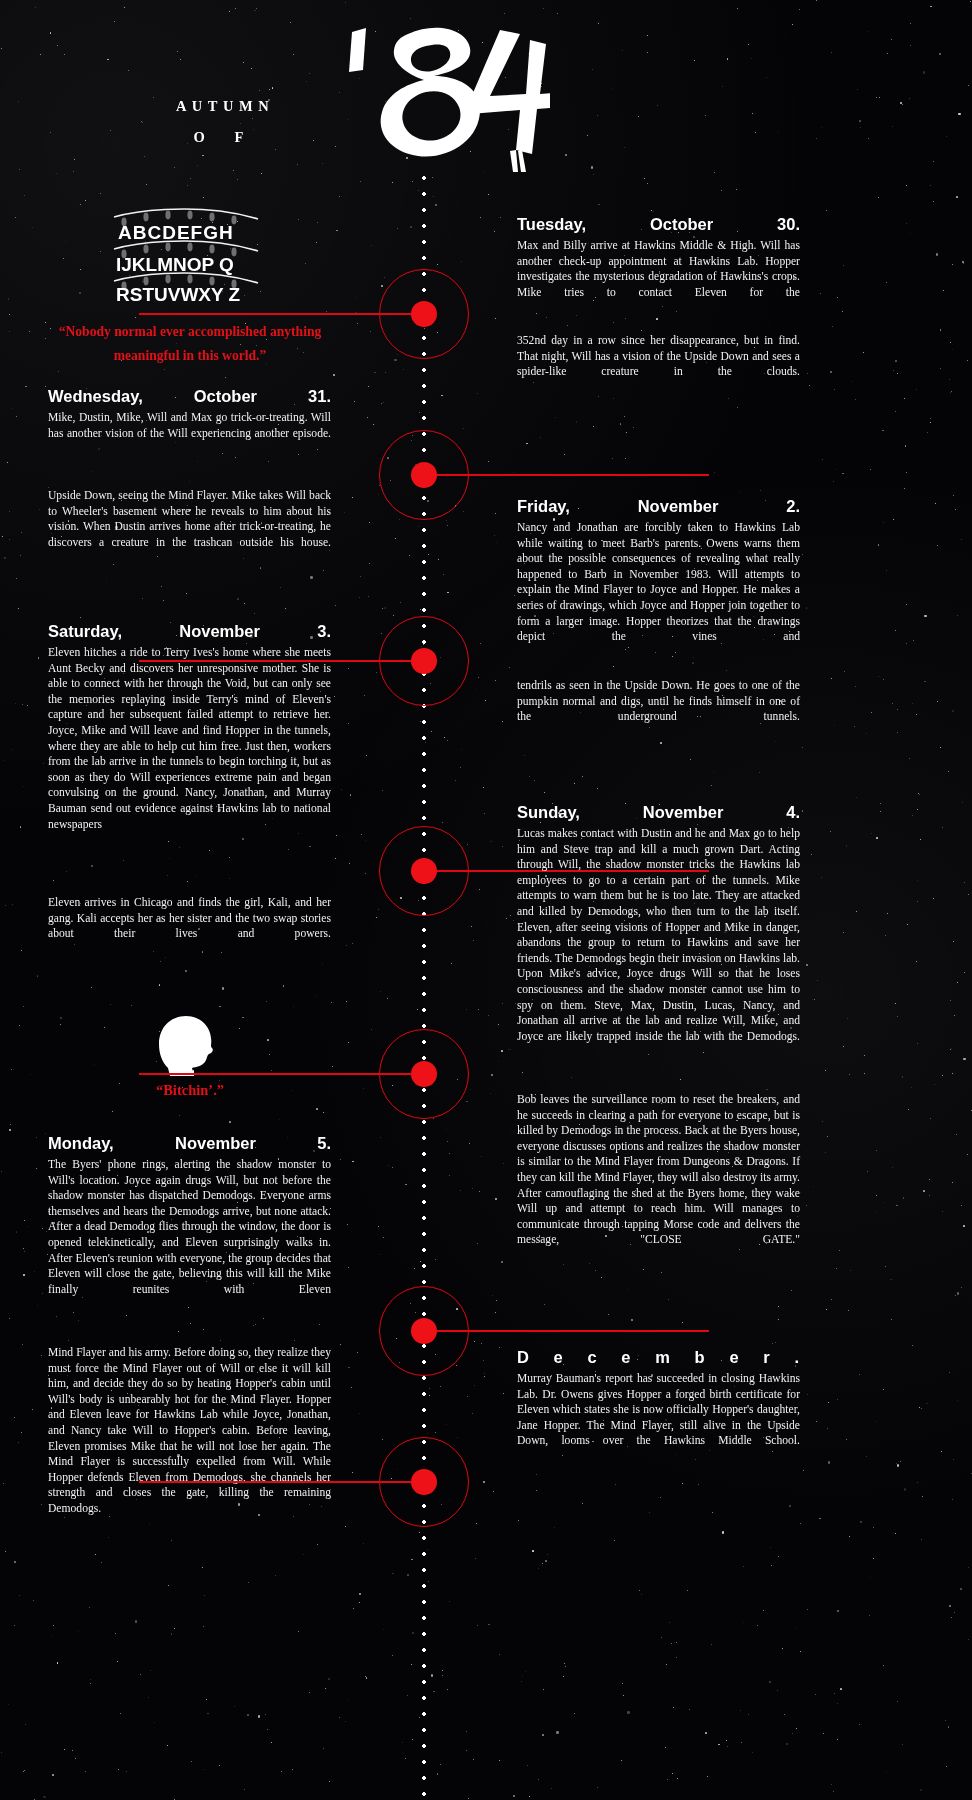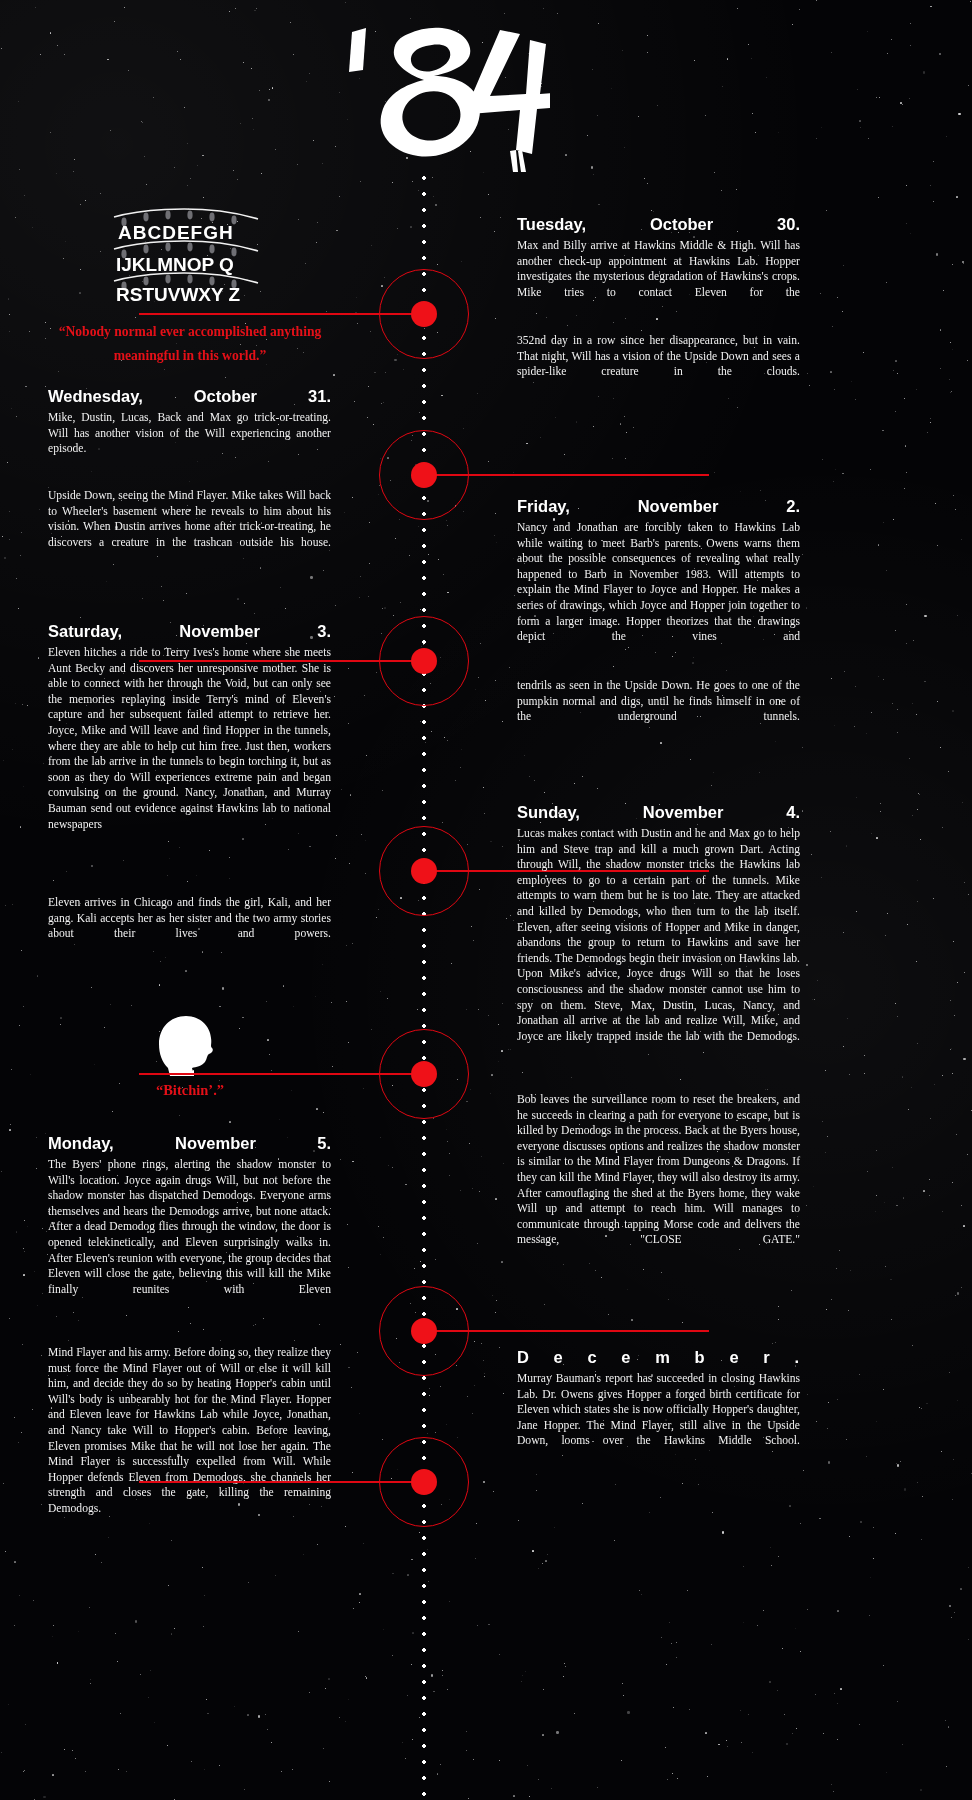--- a/index.html
+++ b/index.html
@@ -1619,20 +1619,24 @@
       <span class="star" style="left:368.0px;top:385.7px;width:1.05px;height:1.05px;opacity:0.72"></span>
       <span class="star" style="left:439.7px;top:1385.5px;width:1.7px;height:1.7px;opacity:0.52"></span>
       <span class="star" style="left:473.6px;top:1340.9px;width:1.05px;height:1.05px;opacity:0.75"></span>
       <span class="star" style="left:277.6px;top:511.6px;width:1.05px;height:1.05px;opacity:0.53"></span>
       <span class="star" style="left:483.5px;top:812.9px;width:1.05px;height:1.05px;opacity:0.45"></span>
       <span class="star" style="left:951.5px;top:1072.8px;width:1.7px;height:1.7px;opacity:0.74"></span>
     </div>
 
   <div id="header">
 
+    <div class="hdr-side" id="hdr-left">
+      <span>AUTUMN</span>
+      <span class="l2">O    F</span>
+    </div>
 
     <div id="year">
       <svg viewBox="0 0 220 160" width="220" height="160" aria-hidden="true">
 
         <path d="M22 18 L36 14 L33 56 L19 58 Z" fill="#ffffff"></path>
 
         <path d="M78 20 C104 8 136 14 140 34 C143 50 122 58 104 62
                  C126 62 150 72 150 96 C150 126 118 146 88 142
                  C60 138 46 118 52 98 C57 80 76 70 94 66
                  C76 60 62 48 64 36 C65 28 70 23 78 20 Z
@@ -1699,30 +1703,30 @@
   </div>
 
   <div class="quote" id="quote2">“Bitchin’.”</div>
 
   <div id="entries-layer">
       <div class="entry right" style="top:215px">
         <div class="e-head">Tuesday,&nbsp;&nbsp;&nbsp;&nbsp;&nbsp;&nbsp;&nbsp;&nbsp;&nbsp;&nbsp;&nbsp;October&nbsp;&nbsp;&nbsp;&nbsp;&nbsp;&nbsp;&nbsp;&nbsp;&nbsp;&nbsp;&nbsp;30.</div>
         <div class="e-body">Max and Billy arrive at Hawkins Middle &amp; High. Will has another check-up appointment at Hawkins Lab. Hopper investigates the mysterious degradation of Hawkins's crops. Mike tries to contact Eleven for the</div>
       </div>
       <div class="entry right" style="top:333px">
-        <div class="e-body">352nd day in a row since her disappearance, but in vain. That night, Will has a vision of the Upside Down and sees a spider-like creature in the clouds.</div>
+        <div class="e-body">352nd day in a row since her disappearance, but in find. That night, Will has a vision of the Upside Down and sees a spider-like creature in the clouds.</div>
       </div>
       <div class="node" style="top:314px">
         <div class="arm left" style="width:285px"></div>
         <div class="ring"></div>
         <div class="dot"></div>
       </div>
       <div class="entry left" style="top:387px">
         <div class="e-head">Wednesday,&nbsp;&nbsp;&nbsp;&nbsp;&nbsp;&nbsp;&nbsp;&nbsp;October&nbsp;&nbsp;&nbsp;&nbsp;&nbsp;&nbsp;&nbsp;&nbsp;31.</div>
-        <div class="e-body">Mike, Dustin, Lucas, Back and Max go trick-or-treating. Will has another vision of the Will experiencing another episode.</div>
+        <div class="e-body">Mike, Dustin, Mike, Will and Max go trick-or-treating. Will has another vision of the Will experiencing another episode.</div>
       </div>
       <div class="entry left" style="top:488px">
         <div class="e-body">Upside Down, seeing the Mind Flayer. Mike takes Will back to Wheeler's basement where he reveals to him about his vision. When Dustin arrives home after trick-or-treating, he discovers a creature in the trashcan outside his house.</div>
       </div>
       <div class="node" style="top:475px">
         <div class="arm right" style="width:285px"></div>
         <div class="ring"></div>
         <div class="dot"></div>
       </div>
       <div class="entry right" style="top:497px">
@@ -1735,21 +1739,21 @@
       <div class="node" style="top:661px">
         <div class="arm left" style="width:285px"></div>
         <div class="ring"></div>
         <div class="dot"></div>
       </div>
       <div class="entry left" style="top:622px">
         <div class="e-head">Saturday,&nbsp;&nbsp;&nbsp;&nbsp;&nbsp;&nbsp;&nbsp;&nbsp;November&nbsp;&nbsp;&nbsp;&nbsp;&nbsp;&nbsp;&nbsp;&nbsp;3.</div>
         <div class="e-body">Eleven hitches a ride to Terry Ives's home where she meets Aunt Becky and discovers her unresponsive mother. She is able to connect with her through the Void, but can only see the memories replaying inside Terry's mind of Eleven's capture and her subsequent failed attempt to retrieve her. Joyce, Mike and Will leave and find Hopper in the tunnels, where they are able to help cut him free. Just then, workers from the lab arrive in the tunnels to begin torching it, but as soon as they do Will experiences extreme pain and began convulsing on the ground. Nancy, Jonathan, and Murray Bauman send out evidence against Hawkins lab to national newspapers</div>
       </div>
       <div class="entry left" style="top:895px">
-        <div class="e-body">Eleven arrives in Chicago and finds the girl, Kali, and her gang. Kali accepts her as her sister and the two army stories about their lives and powers.</div>
+        <div class="e-body">Eleven arrives in Chicago and finds the girl, Kali, and her gang. Kali accepts her as her sister and the two swap stories about their lives and powers.</div>
       </div>
       <div class="node" style="top:871px">
         <div class="arm right" style="width:285px"></div>
         <div class="ring"></div>
         <div class="dot"></div>
       </div>
       <div class="entry right" style="top:803px">
         <div class="e-head">Sunday,&nbsp;&nbsp;&nbsp;&nbsp;&nbsp;&nbsp;&nbsp;&nbsp;&nbsp;&nbsp;&nbsp;November&nbsp;&nbsp;&nbsp;&nbsp;&nbsp;&nbsp;&nbsp;&nbsp;&nbsp;&nbsp;&nbsp;4.</div>
         <div class="e-body">Lucas makes contact with Dustin and he and Max go to help him and Steve trap and kill a much grown Dart. Acting through Will, the shadow monster tricks the Hawkins lab employees to go to a certain part of the tunnels. Mike attempts to warn them but he is too late. They are attacked and killed by Demodogs, who then turn to the lab itself. Eleven, after seeing visions of Hopper and Mike in danger, abandons the group to return to Hawkins and save her friends. The Demodogs begin their invasion on Hawkins lab. Upon Mike's advice, Joyce drugs Will so that he loses consciousness and the shadow monster cannot use him to spy on them. Steve, Max, Dustin, Lucas, Nancy, and Jonathan all arrive at the lab and realize Will, Mike, and Joyce are likely trapped inside the lab with the Demodogs.</div>
       </div>

